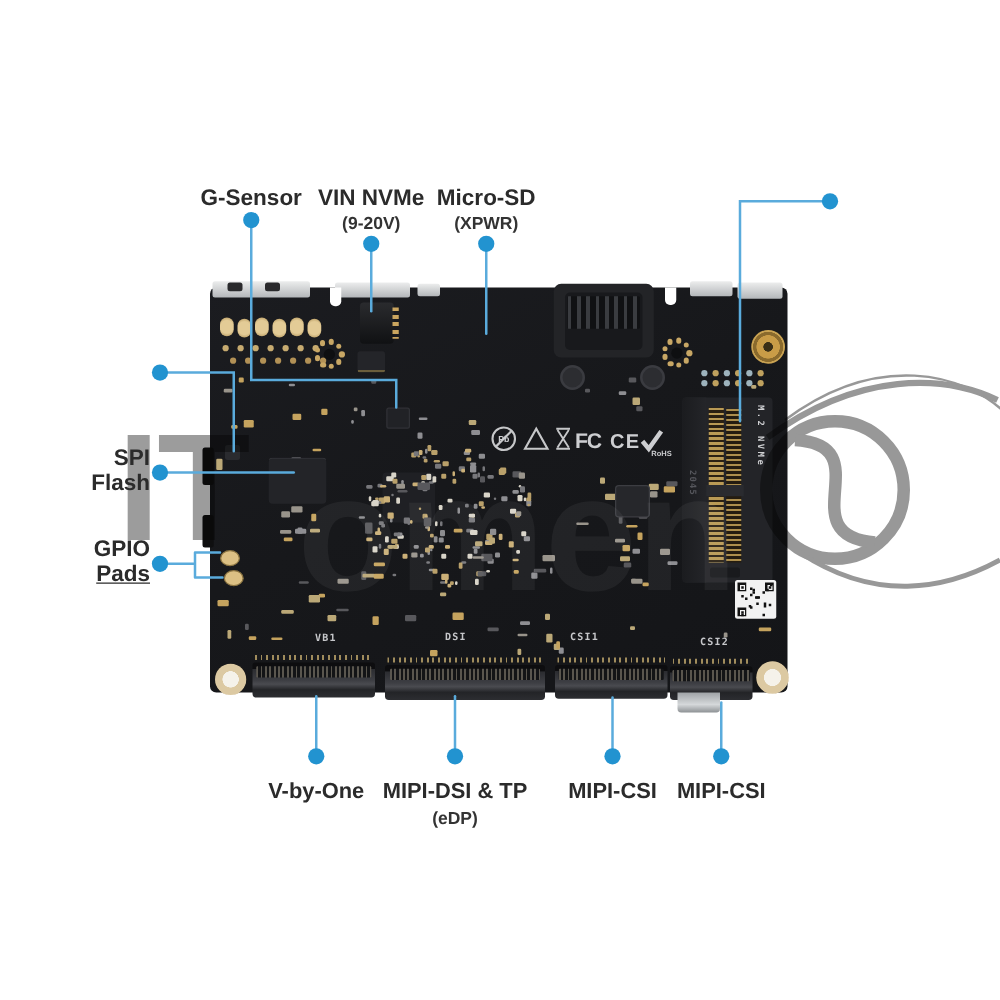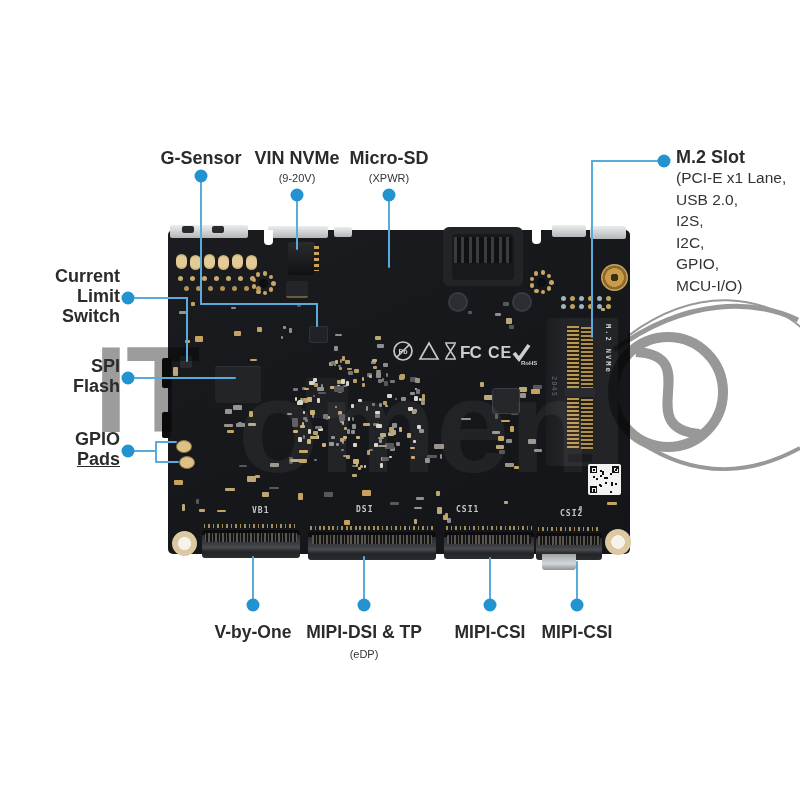--- a/index.html
+++ b/index.html
@@ -8,21 +8,21 @@
   .board{position:absolute;left:168px;top:230px;width:462px;height:324px;
          background:linear-gradient(155deg,#1b1c20 0%,#17181b 45%,#141518 100%);
          border-radius:5px;z-index:2;}
   .dec{position:absolute;display:block;}
   .cmp{position:absolute;z-index:2;}
   .silk{position:absolute;z-index:3;color:#c6c7ca;font-family:"DejaVu Sans Mono",monospace;
         font-size:8px;letter-spacing:1px;font-weight:bold;}
   
   .lbl{position:absolute;z-index:12;font-weight:bold;font-size:18px;color:#2b2b2b;
        white-space:nowrap;line-height:20px;}
-  .sub{position:absolute;z-index:12;font-weight:400;font-size:11px;color:#333;
+  .sub{position:absolute;z-index:12;font-weight:700;font-size:14px;color:#333;
        white-space:nowrap;line-height:19px;}
   .cc{transform:translateX(-50%);text-align:center;}
   .rr{text-align:right;width:90px;}
   .m2line{font-weight:400;font-size:15.5px;line-height:21.5px;color:#333;}
   svg.overlay{position:absolute;left:0;top:0;z-index:10;pointer-events:none;}
   svg.wm{position:absolute;left:0;top:0;z-index:6;pointer-events:none;mix-blend-mode:multiply;}
   svg.wmf{position:absolute;left:0;top:0;z-index:5;pointer-events:none;}
   
   .tab{background:linear-gradient(180deg,#eceded,#b4b7ba);border-radius:2px;}
   .notch{background:#fff;border-radius:0 0 4px 4px;}
@@ -526,35 +526,21 @@
   </svg>
 
   <div class="lbl cc" style="left:201px;top:148px;">G-Sensor</div>
 
   <div class="lbl cc" style="left:297px;top:148px;">VIN NVMe</div>
   <div class="sub cc" style="left:297px;top:169px;">(9-20V)</div>
 
   <div class="lbl cc" style="left:389px;top:148px;">Micro-SD</div>
   <div class="sub cc" style="left:389px;top:169px;">(XPWR)</div>
 
-  <div style="position:absolute;left:676px;top:147px;z-index:12;">
-    <div class="lbl" style="position:static;">M.2 Slot</div>
-    <div class="m2line">(PCI-E x1 Lane,</div>
-    <div class="m2line">USB 2.0,</div>
-    <div class="m2line">I2S,</div>
-    <div class="m2line">I2C,</div>
-    <div class="m2line">GPIO,</div>
-    <div class="m2line">MCU-I/O)</div>
-  </div>
-
-  <div style="position:absolute;left:30px;top:266px;z-index:12;">
-    <div class="lbl rr" style="position:static;">Current</div>
-    <div class="lbl rr" style="position:static;">Limit</div>
-    <div class="lbl rr" style="position:static;">Switch</div>
-  </div>
+
 
   <div style="position:absolute;left:30px;top:356px;z-index:12;">
     <div class="lbl rr" style="position:static;">SPI</div>
     <div class="lbl rr" style="position:static;">Flash</div>
   </div>
 
   <div style="position:absolute;left:30px;top:429px;z-index:12;">
     <div class="lbl rr" style="position:static;">GPIO</div>
     <div class="lbl rr" style="position:static;text-decoration:underline;">Pads</div>
   </div>

